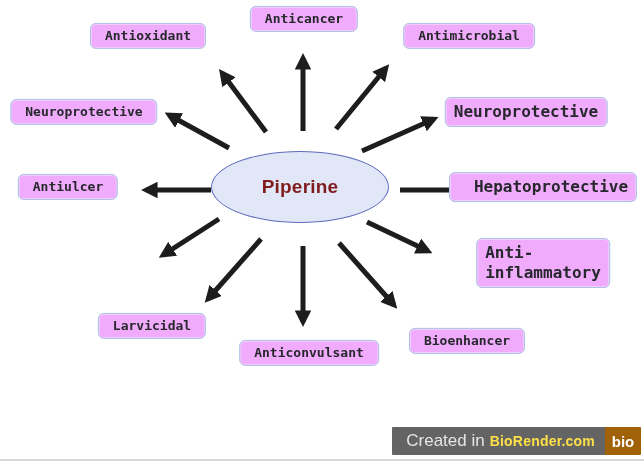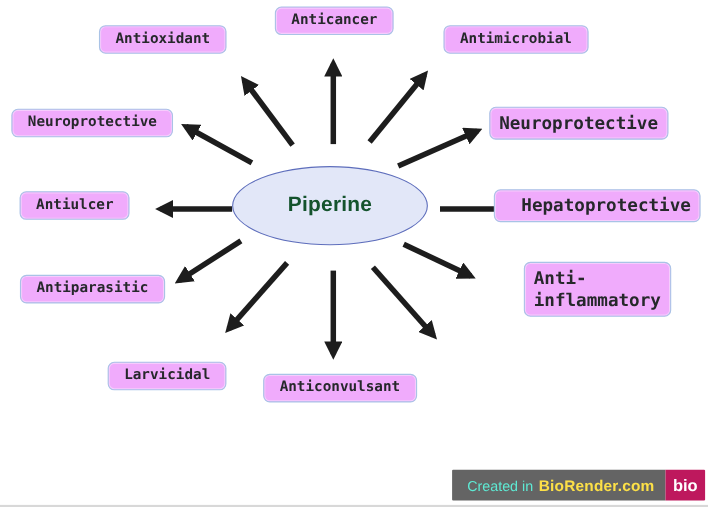--- a/index.html
+++ b/index.html
@@ -36,40 +36,40 @@
     transform:translate(-50%,-50%);
     background:#e2e7f8;
     border:1.5px solid #5e6ebc;
     border-radius:50%;
     display:flex;align-items:center;justify-content:center;
   }
   .center-ellipse span{
     font-family:"Liberation Sans", sans-serif;
     font-weight:600;
     font-size:19px;
-    color:#14532d;
+    color:#7f1d1d;
     letter-spacing:0.2px;
   }
   .watermark{
     position:absolute;
     top:427px;right:3px;
     height:28px;
     display:flex;align-items:stretch;
     font-family:"Liberation Sans", sans-serif;
   }
   .wm-bar{
     background:#646464;
     display:flex;align-items:center;
     padding:0 10px 0 14px;
     border-radius:1px 0 0 1px;
   }
-  .wm-prefix{color:#5eead4;font-size:13px;margin-right:5px;}
+  .wm-prefix{color:#e5e5e5;font-size:17px;margin-right:5px;}
   .wm-brand{color:#fde047;font-size:14px;font-weight:700;letter-spacing:0.2px;}
   .wm-badge{
-    background:#be185d;
+    background:#a16207;
     width:36px;
     display:flex;align-items:center;justify-content:center;
     color:#ffffff;font-weight:700;font-size:15px;
     border-radius:0 1px 1px 0;
   }
 </style>
 </head>
 <body>
 
 <div id="canvas">
@@ -100,25 +100,25 @@
     <span>Piperine</span>
   </div>
 
   <div class="node" style="left:148px;top:36px;">Antioxidant</div>
   <div class="node" style="left:304px;top:19px;">Anticancer</div>
   <div class="node" style="left:469px;top:36px;">Antimicrobial</div>
   <div class="node" style="left:84px;top:112px;">Neuroprotective</div>
   <div class="node small" style="left:526px;top:112px;">Neuroprotective</div>
   <div class="node" style="left:68px;top:187px;">Antiulcer</div>
   <div class="node small" style="left:543px;top:187px;padding-left:24px;">Hepatoprotective</div>
-  <div class="node" style="left:84px;top:263px;">Antiparasitic</div>
   <div class="node small" style="left:543px;top:263px;">Anti-
 inflammatory</div>
-  <div class="node" style="left:152px;top:342px;">Larvicidal</div>
+  <div class="node" style="left:152px;top:326px;">Larvicidal</div>
   <div class="node" style="left:309px;top:353px;">Anticonvulsant</div>
+  <div class="node" style="left:467px;top:341px;">Bioenhancer</div>
 
   <div class="watermark">
     <div class="wm-bar">
       <span class="wm-prefix">Created in</span>
       <span class="wm-brand">BioRender.com</span>
     </div>
     <div class="wm-badge">bio</div>
   </div>
 
 </div>

